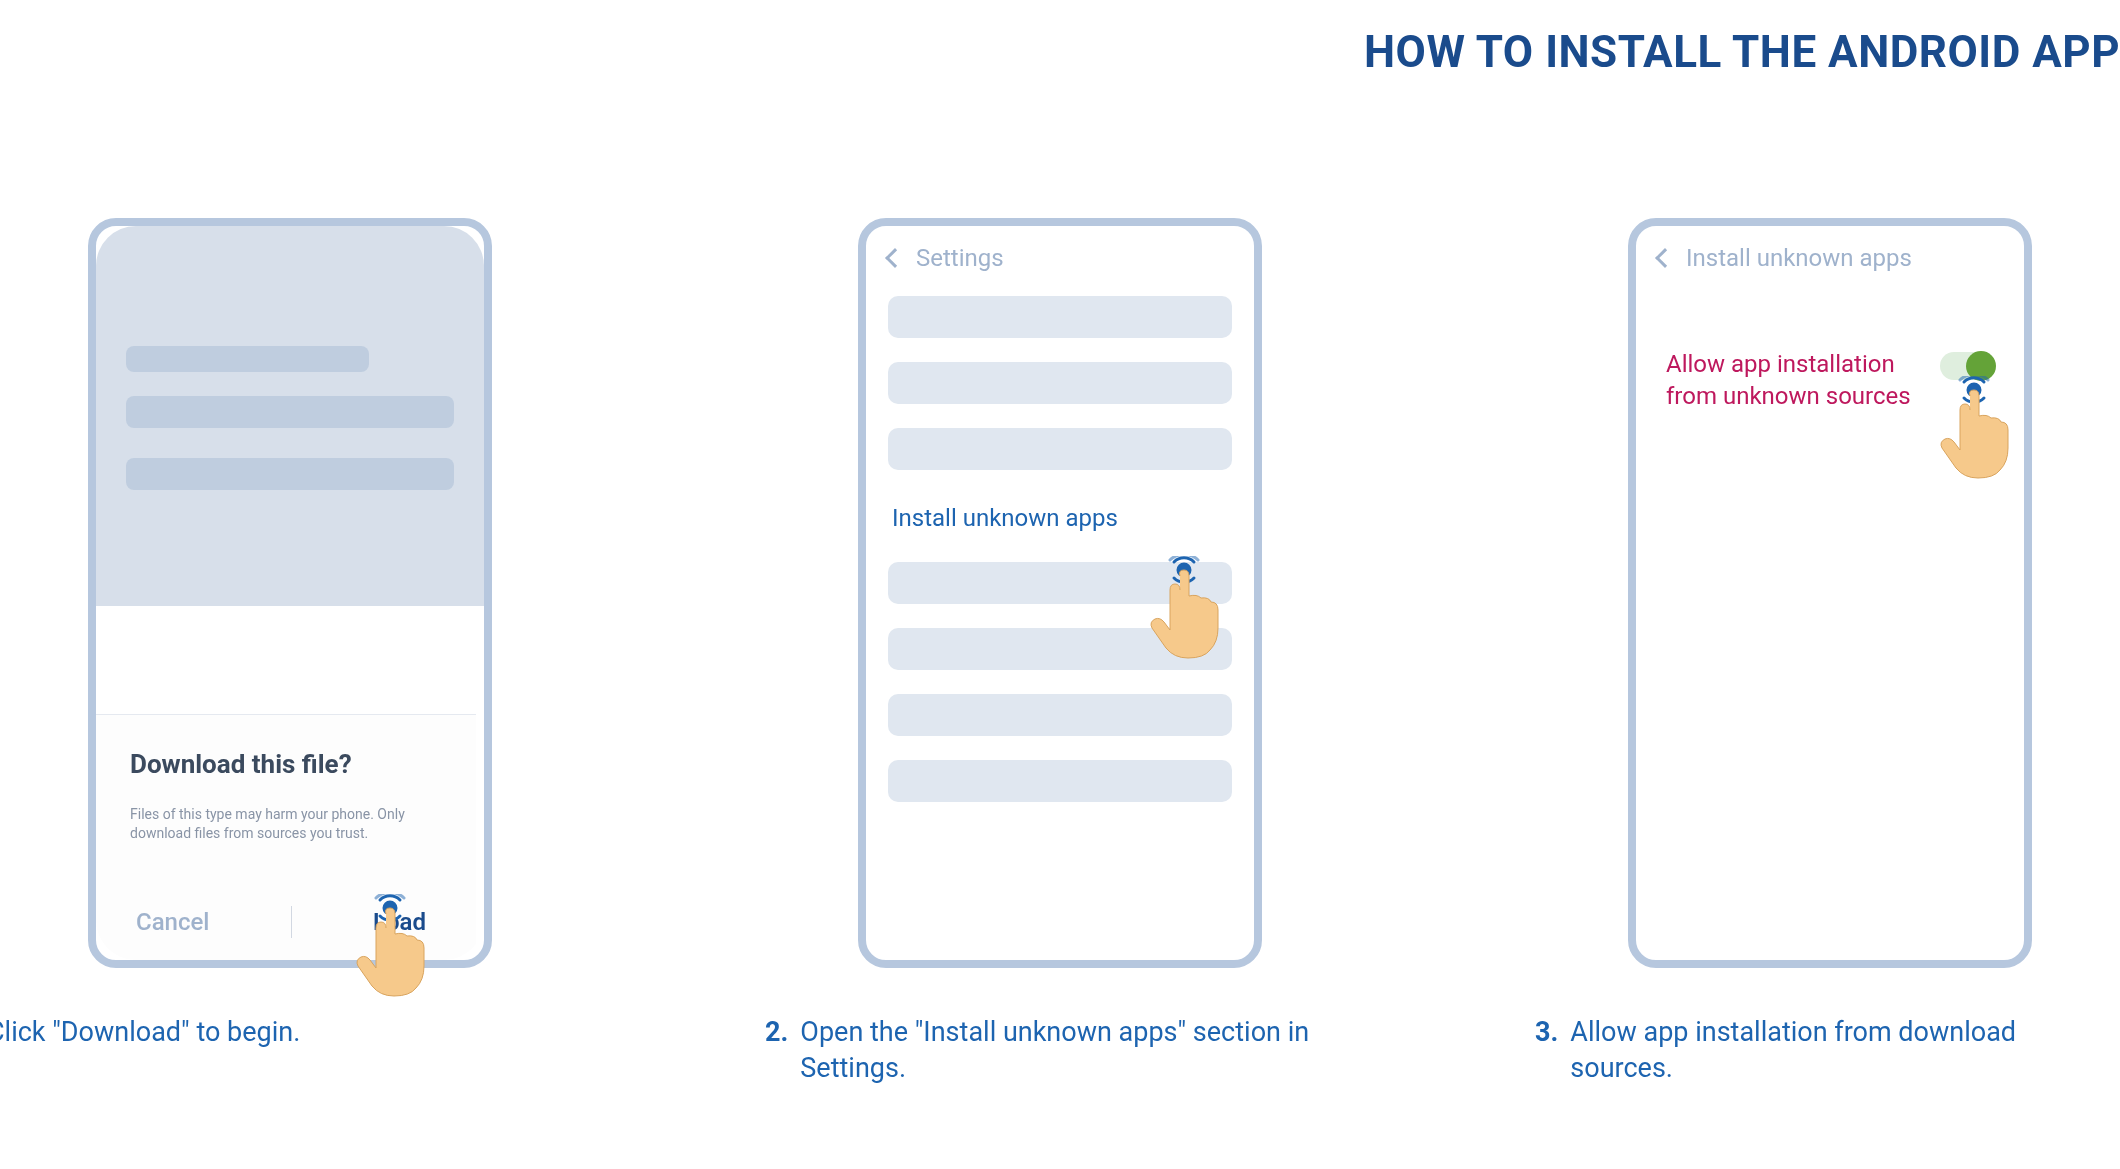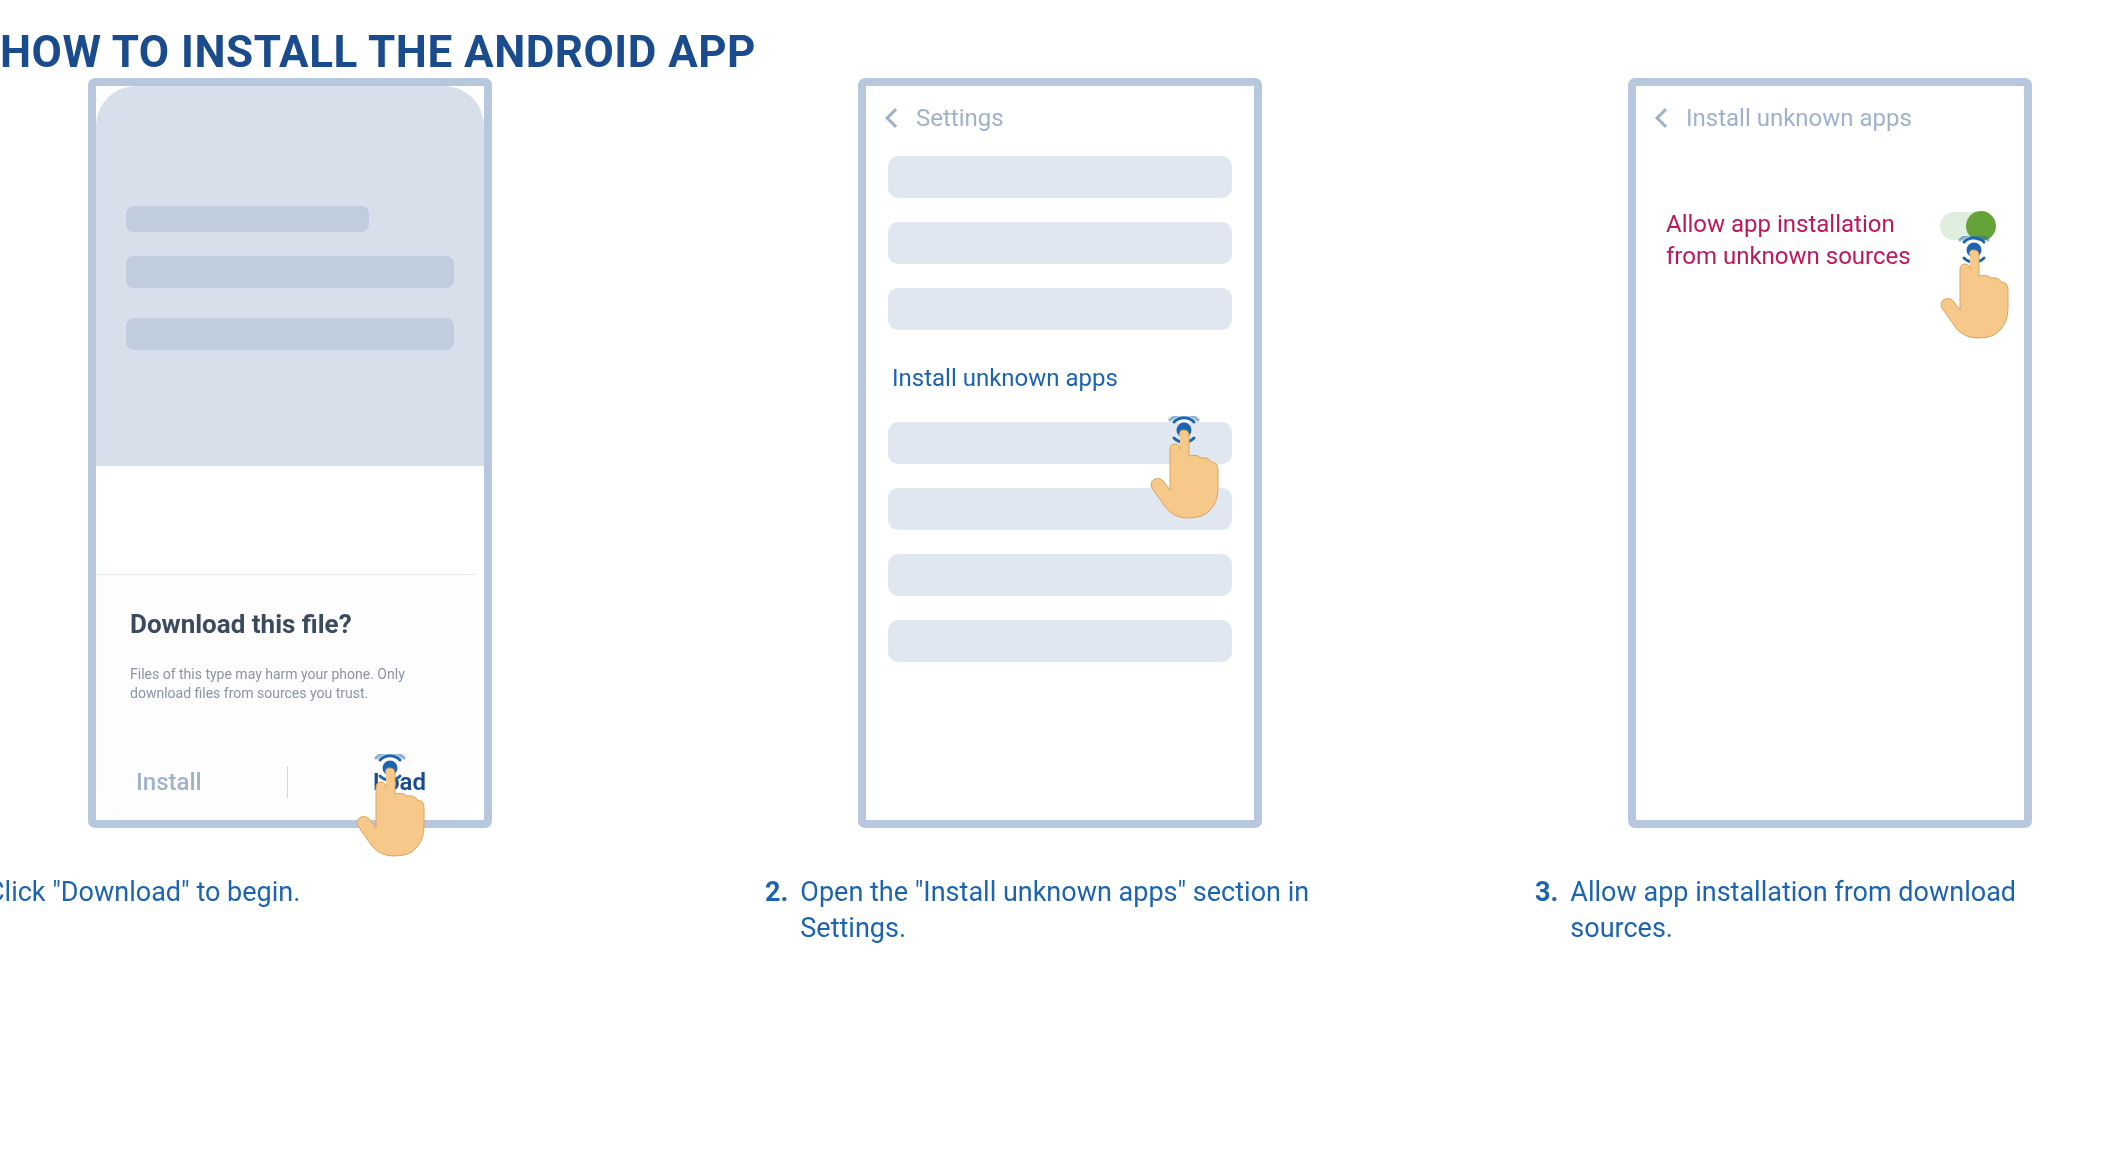--- a/index.html
+++ b/index.html
@@ -8,43 +8,44 @@
     background: #ffffff;
     width: 2120px;
     height: 1169px;
     overflow: hidden;
   }
   .page {
     width: 100%;
     padding-top: 26px;
   }
   .page-title {
-    text-align: left;
+    text-align: right;
     color: #1a4b8c;
     font-weight: 700;
     font-size: 44px;
     letter-spacing: 0.5px;
+    margin-bottom: 140px;
   }
   .steps-row {
     display: flex;
     justify-content: center;
     gap: 330px;
     padding: 0 10px;
   }
   .step {
     display: flex;
     flex-direction: column;
     align-items: center;
     width: 440px;
   }
   .phone {
     width: 404px;
     height: 750px;
     border: 8px solid #b6c7de;
-    border-radius: 7px;
+    border-radius: 28px;
     background: #ffffff;
     position: relative;
     overflow: visible;
   }
   .phone-inner {
     position: relative;
     width: 100%;
     height: 100%;
     border-radius: 40px;
     overflow: hidden;
@@ -191,21 +192,21 @@
         <div class="phone-inner">
           <div class="phone1-top">
             <div class="ph-bar short"></div>
             <div class="ph-bar"></div>
             <div class="ph-bar"></div>
           </div>
           <div class="phone1-dialog">
             <div class="dialog-title">Download this file?</div>
             <div class="dialog-body">Files of this type may harm your phone. Only download files from sources you trust.</div>
             <div class="dialog-actions">
-              <span class="dlg-btn dlg-cancel">Install</span>
+              <span class="dlg-btn dlg-cancel">Cancel</span>
               <span class="dlg-divider"></span>
               <span class="dlg-btn dlg-load">Load</span>
             </div>
           </div>
         </div>
         <div class="tap-hand hand-p1">
           <svg viewBox="0 0 80 110" width="80" height="110">
             <g stroke="#1d64b0" stroke-width="3" fill="none">
               <circle cx="40" cy="14" r="6" fill="#1d64b0"></circle>
               <path d="M28 14 a12 12 0 0 1 0 0"></path>

